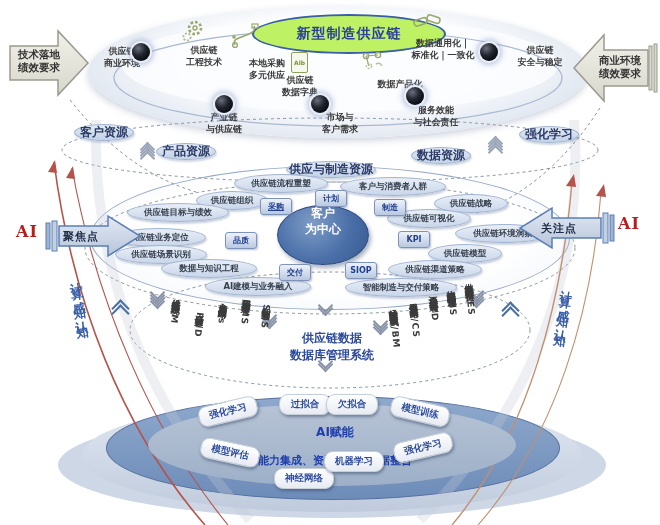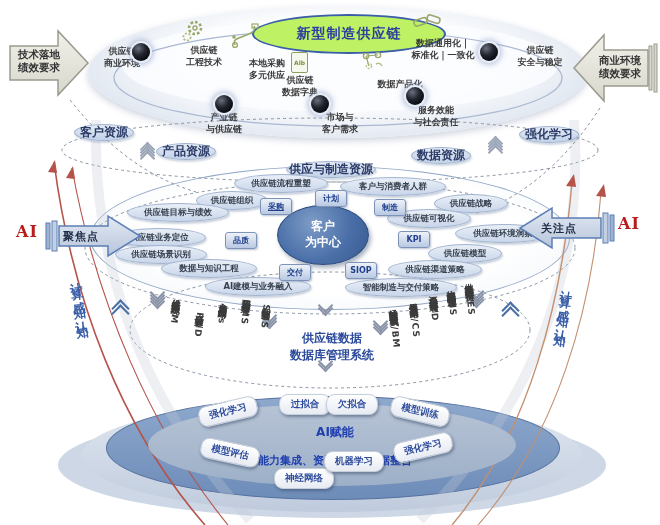--- a/index.html
+++ b/index.html
@@ -181,21 +181,21 @@
   </div>
   <div class="chevstack lt" style="left:490px;top:142px;">
     <span class="chev up"></span>
       <span class="chev up"></span>
       <span class="chev up"></span>
       <span class="chev up"></span>
   </div>
 
   <div class="ellipse" style="left:277px;top:205px;width:90px;height:58px;z-index:5;border:1.5px solid #2b4a7f;
               background:radial-gradient(circle at 38% 30%, #7d9cc6 0%, #4a6fa8 55%, #38598f 100%);
-              display:flex;align-items:center;justify-content:center;box-shadow:2px 3px 4px rgba(80,100,130,.5);">
+              display:flex;justify-content:center;box-shadow:2px 3px 4px rgba(80,100,130,.5);">
     <span class="pre" style="color:#ffffff;font-weight:bold;font-size:12px;text-align:center;line-height:1.3;">客户
 为中心</span>
   </div>
 
   <div class="pbox" style="left:315px;top:190px;">计划</div>
   <div class="pbox" style="left:260px;top:198px;text-decoration:underline;">采购</div>
   <div class="pbox" style="left:374px;top:199px;">制造</div>
   <div class="pbox" style="left:225px;top:232px;">品质</div>
   <div class="pbox" style="left:398px;top:231px;">KPI</div>
   <div class="pbox" style="left:279px;top:264px;">交付</div>

